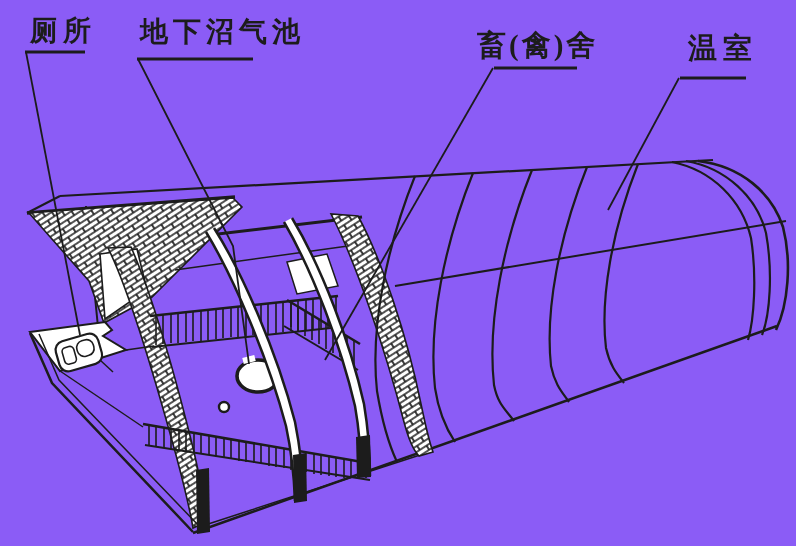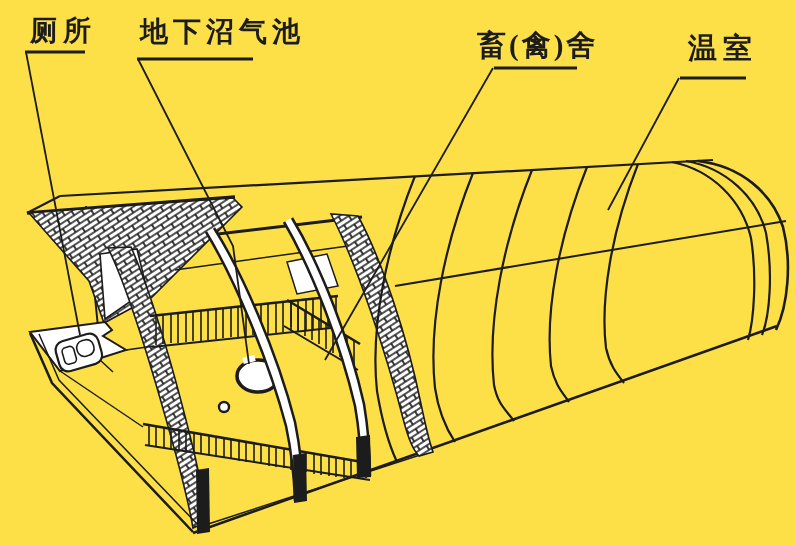--- a/index.html
+++ b/index.html
@@ -1,16 +1,16 @@
 <!DOCTYPE html>
 <html><head>
 <meta charset="utf-8">
 <style>
   html,body{margin:0;padding:0;background:#ffffff;}
-  .stage{position:relative;width:796px;height:546px;background:#fde047;overflow:hidden;
+  .stage{position:relative;width:796px;height:546px;background:#8b5cf6;overflow:hidden;
          font-family:"Liberation Serif","DejaVu Serif",serif;}
   svg{display:block;}
   .lbl{font-family:"Liberation Serif","DejaVu Serif",serif;font-weight:600;fill:#1c1c1c;}
 </style>
 </head>
 <body>
 
 <div class="stage">
 <svg width="796" height="546" viewBox="0 0 796 546">
   <defs>

